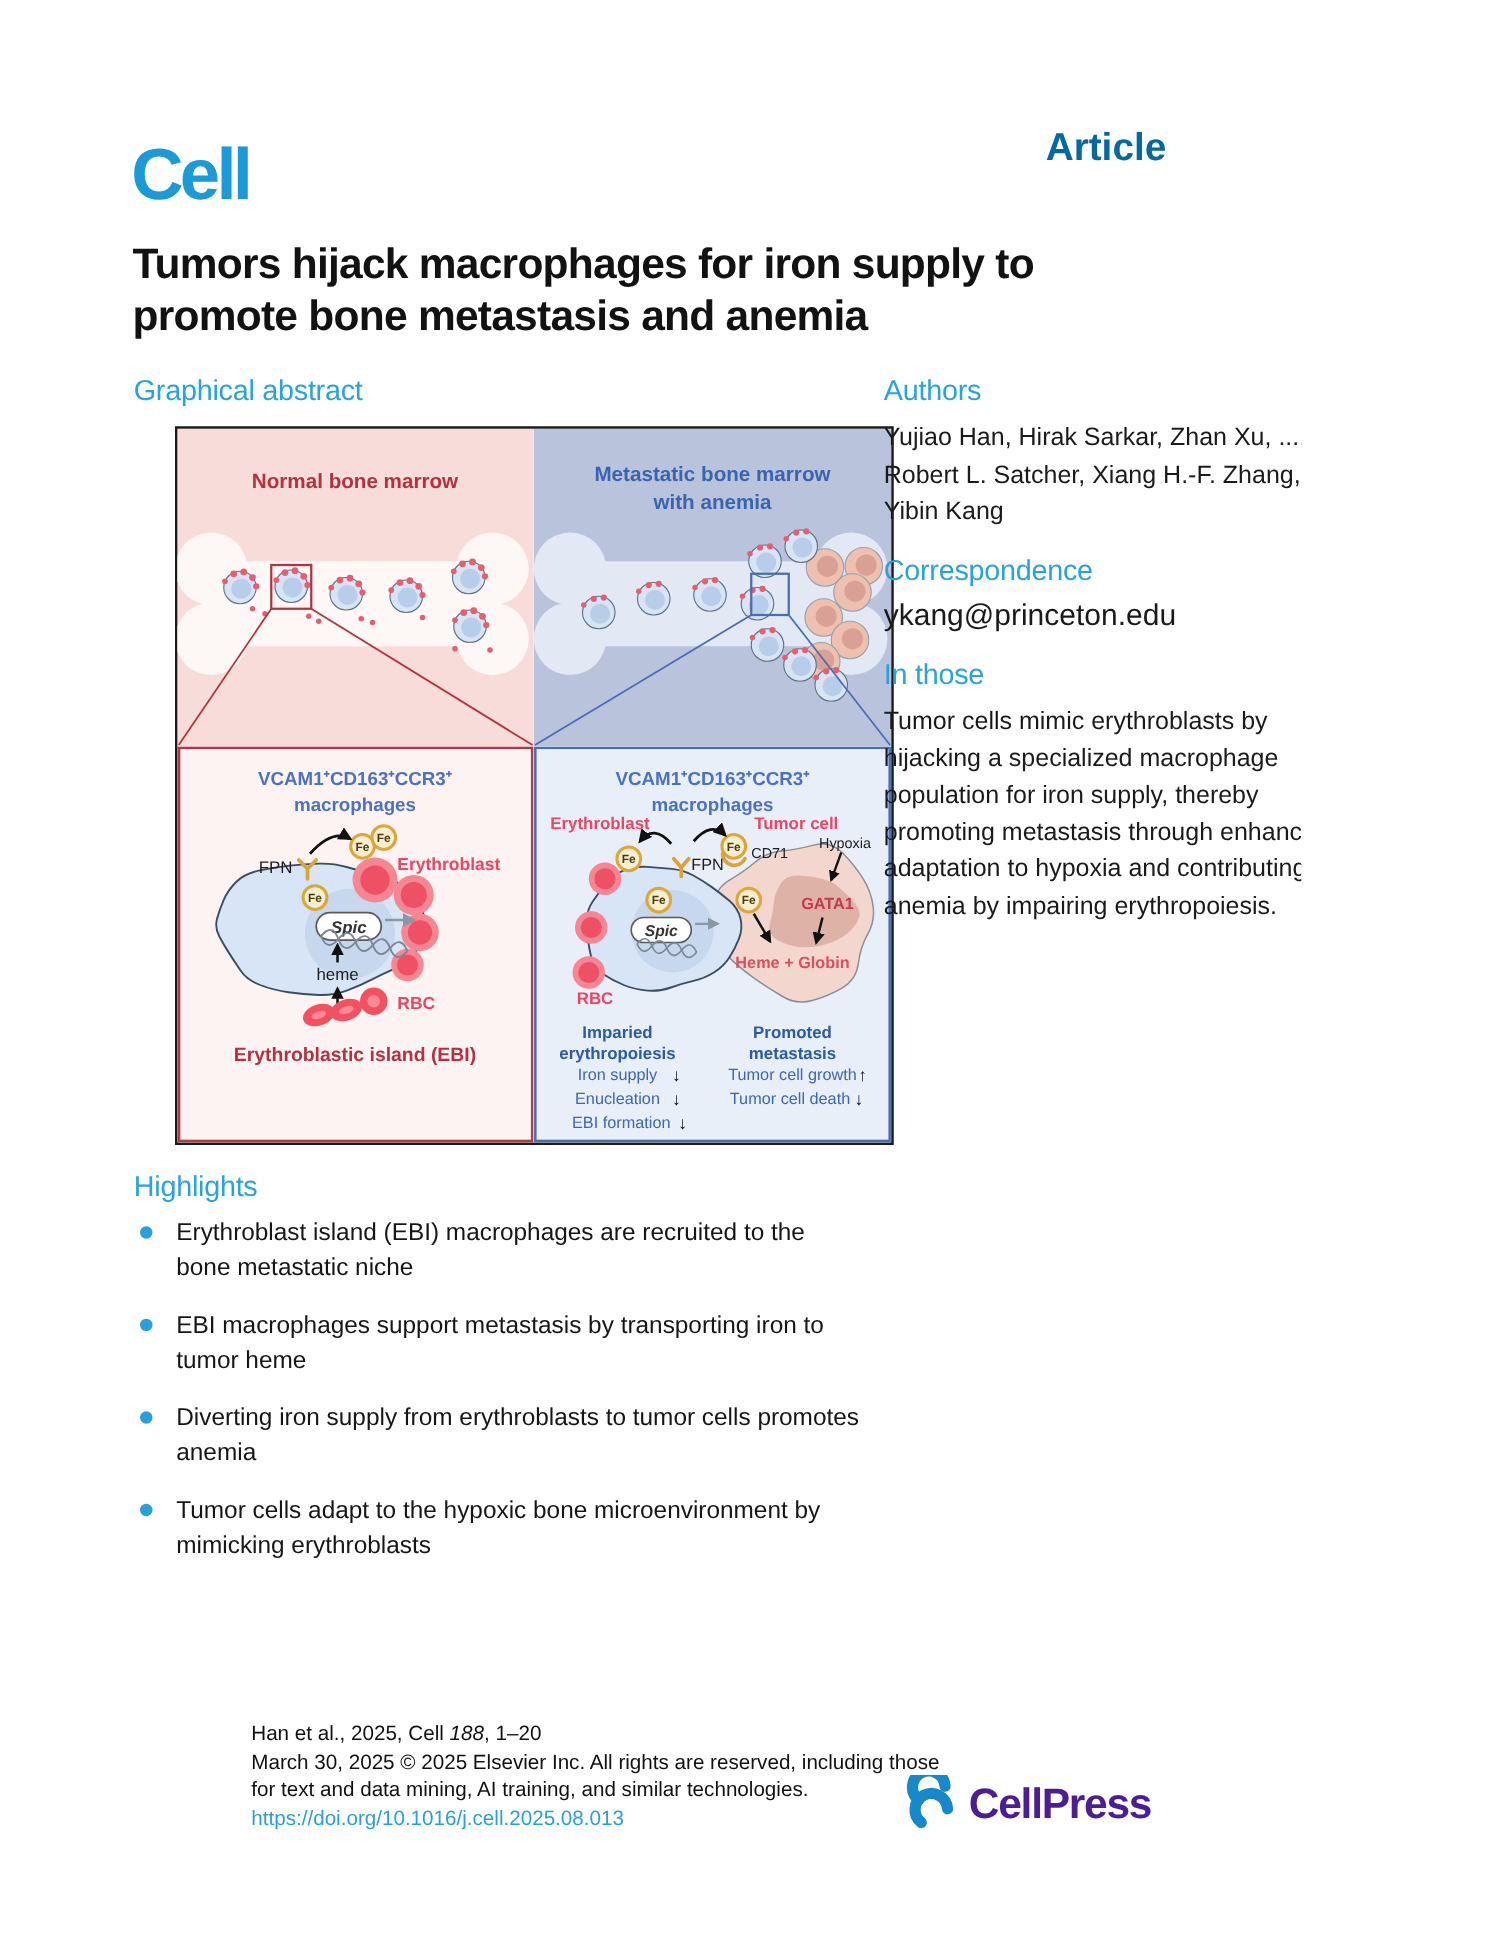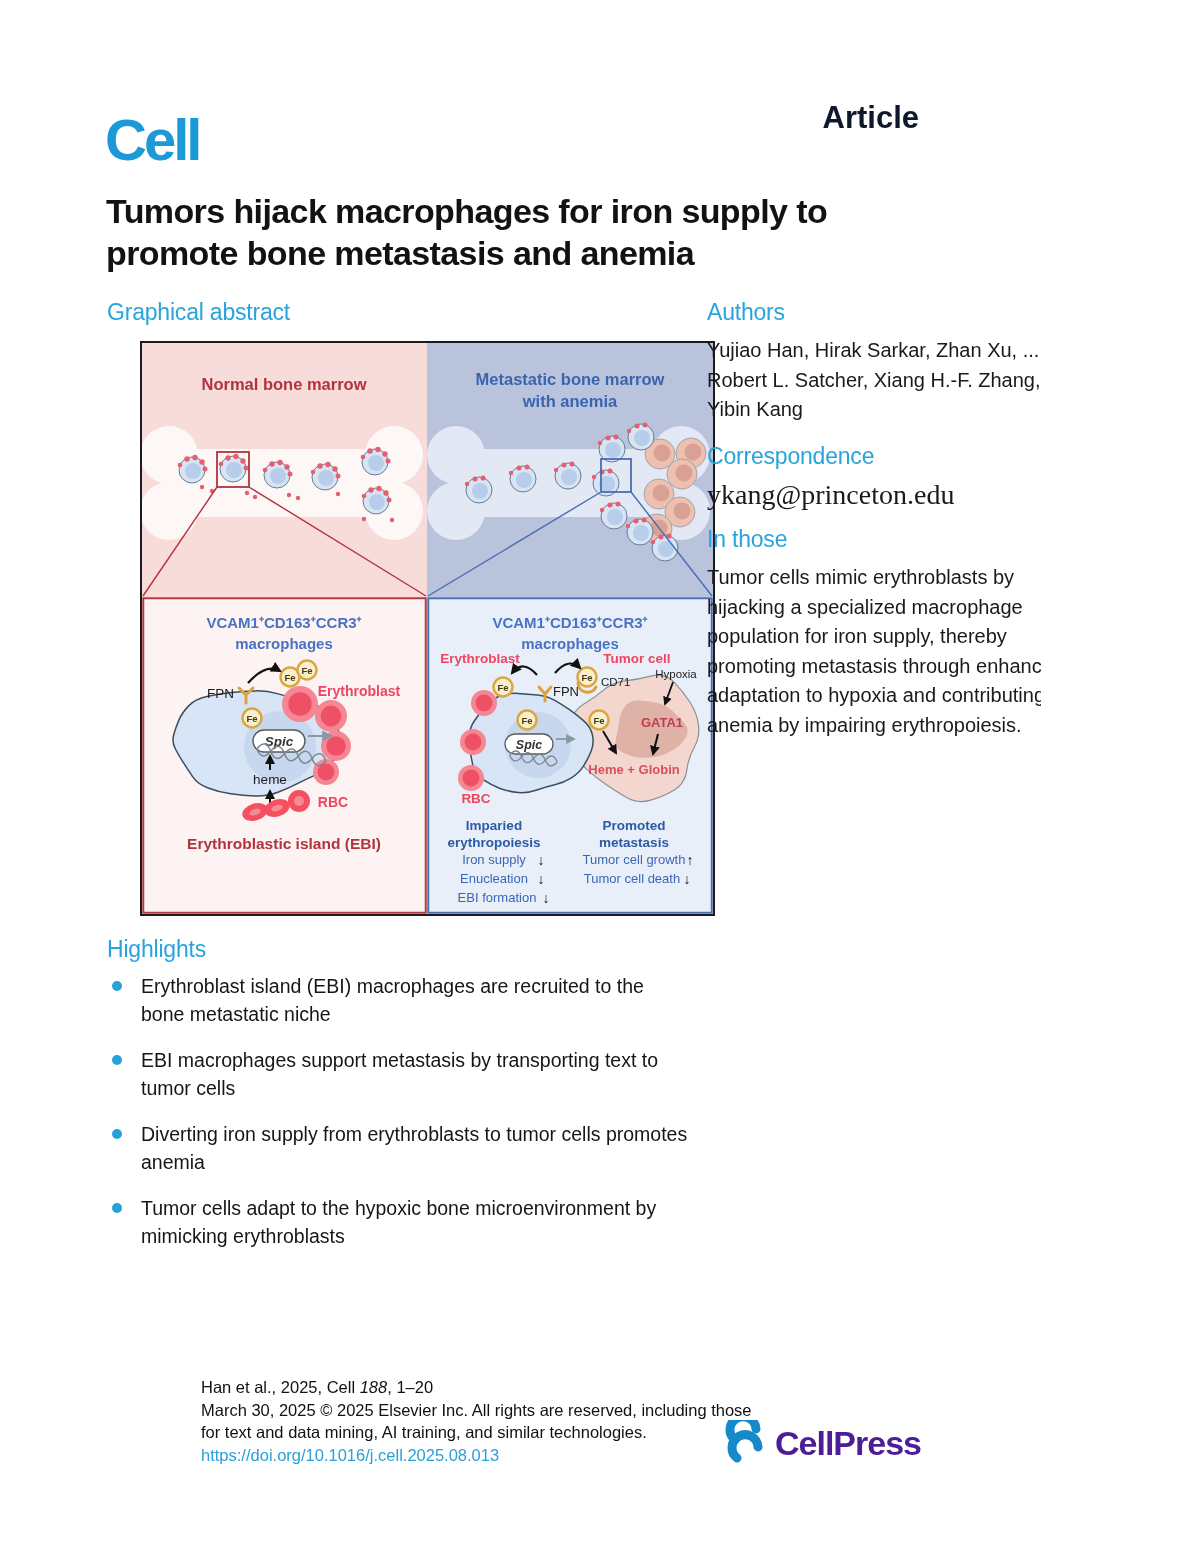--- a/index.html
+++ b/index.html
@@ -1,37 +1,37 @@
 <!DOCTYPE html>
 <html><head>
 <meta charset="utf-8">
 <style>
   html,body{margin:0;padding:0;background:#ffffff;}
   .page{position:relative;width:1041px;height:1557px;background:#fff;overflow:hidden;
         font-family:"Liberation Sans", sans-serif;color:#1a1a1a;}
   .cell-logo{position:absolute;left:105px;top:106px;font-size:58px;font-weight:bold;
              color:#1b9ad7;letter-spacing:-3px;}
-  .article-badge{position:absolute;right:122px;top:100px;font-size:31px;font-weight:bold;
-             color:#0f172a;letter-spacing:0px;text-align:right;}
+  .article-badge{position:absolute;right:108px;top:100px;font-size:31px;font-weight:bold;
+             color:#0369a1;letter-spacing:0px;text-align:right;}
   .title{position:absolute;left:106px;top:190px;width:980px;font-size:34px;line-height:42px;
          font-weight:bold;color:#121212;letter-spacing:-0.6px;margin:0;}
   .sec-head{font-size:23px;color:#29a3dc;font-weight:500;letter-spacing:-0.2px;}
   .ga-head{position:absolute;left:107px;top:299px;}
   .ga-box{position:absolute;left:108px;top:341px;width:571px;height:571px;border:2.5px solid #1b1b1b;background:#fff;margin-left:32px;}
   .ga-box svg{position:absolute;display:block;}
   .p-tl{left:0;top:0;}
   .p-tr{left:285px;top:0;}
   .p-bl{left:0;top:254px;}
   .p-br{left:285px;top:254px;}
   .rightcol{position:absolute;left:707px;width:388px;}
   .r-authors{top:299px;}
   .r-corr{top:443px;}
   .r-brief{top:526px;}
   .r-body{margin-top:10px;font-size:20px;line-height:29.5px;color:#1a1a1a;}
-  .r-email{margin-top:9px;font-size:28px;color:#1a1a1a;font-family:Liberation Serif, serif;}
+  .r-email{margin-top:9px;font-size:24px;color:#1a1a1a;}
   .hl-head{position:absolute;left:107px;top:936px;}
   .hl-list{position:absolute;left:107px;top:972px;width:585px;}
   .hl-item{display:flex;margin-bottom:18px;}
   .hl-dot{flex:0 0 10px;width:10px;height:10px;border-radius:50%;background:#29a0dc;margin:9px 19px 0 5px;}
   .hl-text{font-size:19.5px;line-height:28px;color:#161616;width:555px;}
   .footer{position:absolute;left:201px;top:1376px;font-size:16.5px;line-height:22.5px;color:#111;}
   .footer .doi{color:#2a9fd8;text-decoration:none;}
   .vol-italic{font-style:italic;}
   .cp-logo{position:absolute;right:120px;top:1420px;display:flex;align-items:center;}
   .cp-text{font-size:34px;font-weight:bold;color:#4c1d95;letter-spacing:-1px;margin-left:6px;}
@@ -331,21 +331,21 @@
   </div>
 
   <div class="sec-head hl-head">Highlights</div>
   <div class="hl-list">
     <div class="hl-item">
       <div class="hl-dot"></div>
       <div class="hl-text">Erythroblast island (EBI) macrophages are recruited to the bone metastatic niche</div>
     </div>
     <div class="hl-item">
       <div class="hl-dot"></div>
-      <div class="hl-text">EBI macrophages support metastasis by transporting text to tumor cells</div>
+      <div class="hl-text">EBI macrophages support metastasis by transporting iron to tumor heme</div>
     </div>
     <div class="hl-item">
       <div class="hl-dot"></div>
       <div class="hl-text">Diverting iron supply from erythroblasts to tumor cells promotes anemia</div>
     </div>
     <div class="hl-item">
       <div class="hl-dot"></div>
       <div class="hl-text">Tumor cells adapt to the hypoxic bone microenvironment by mimicking erythroblasts</div>
     </div>
   </div>

